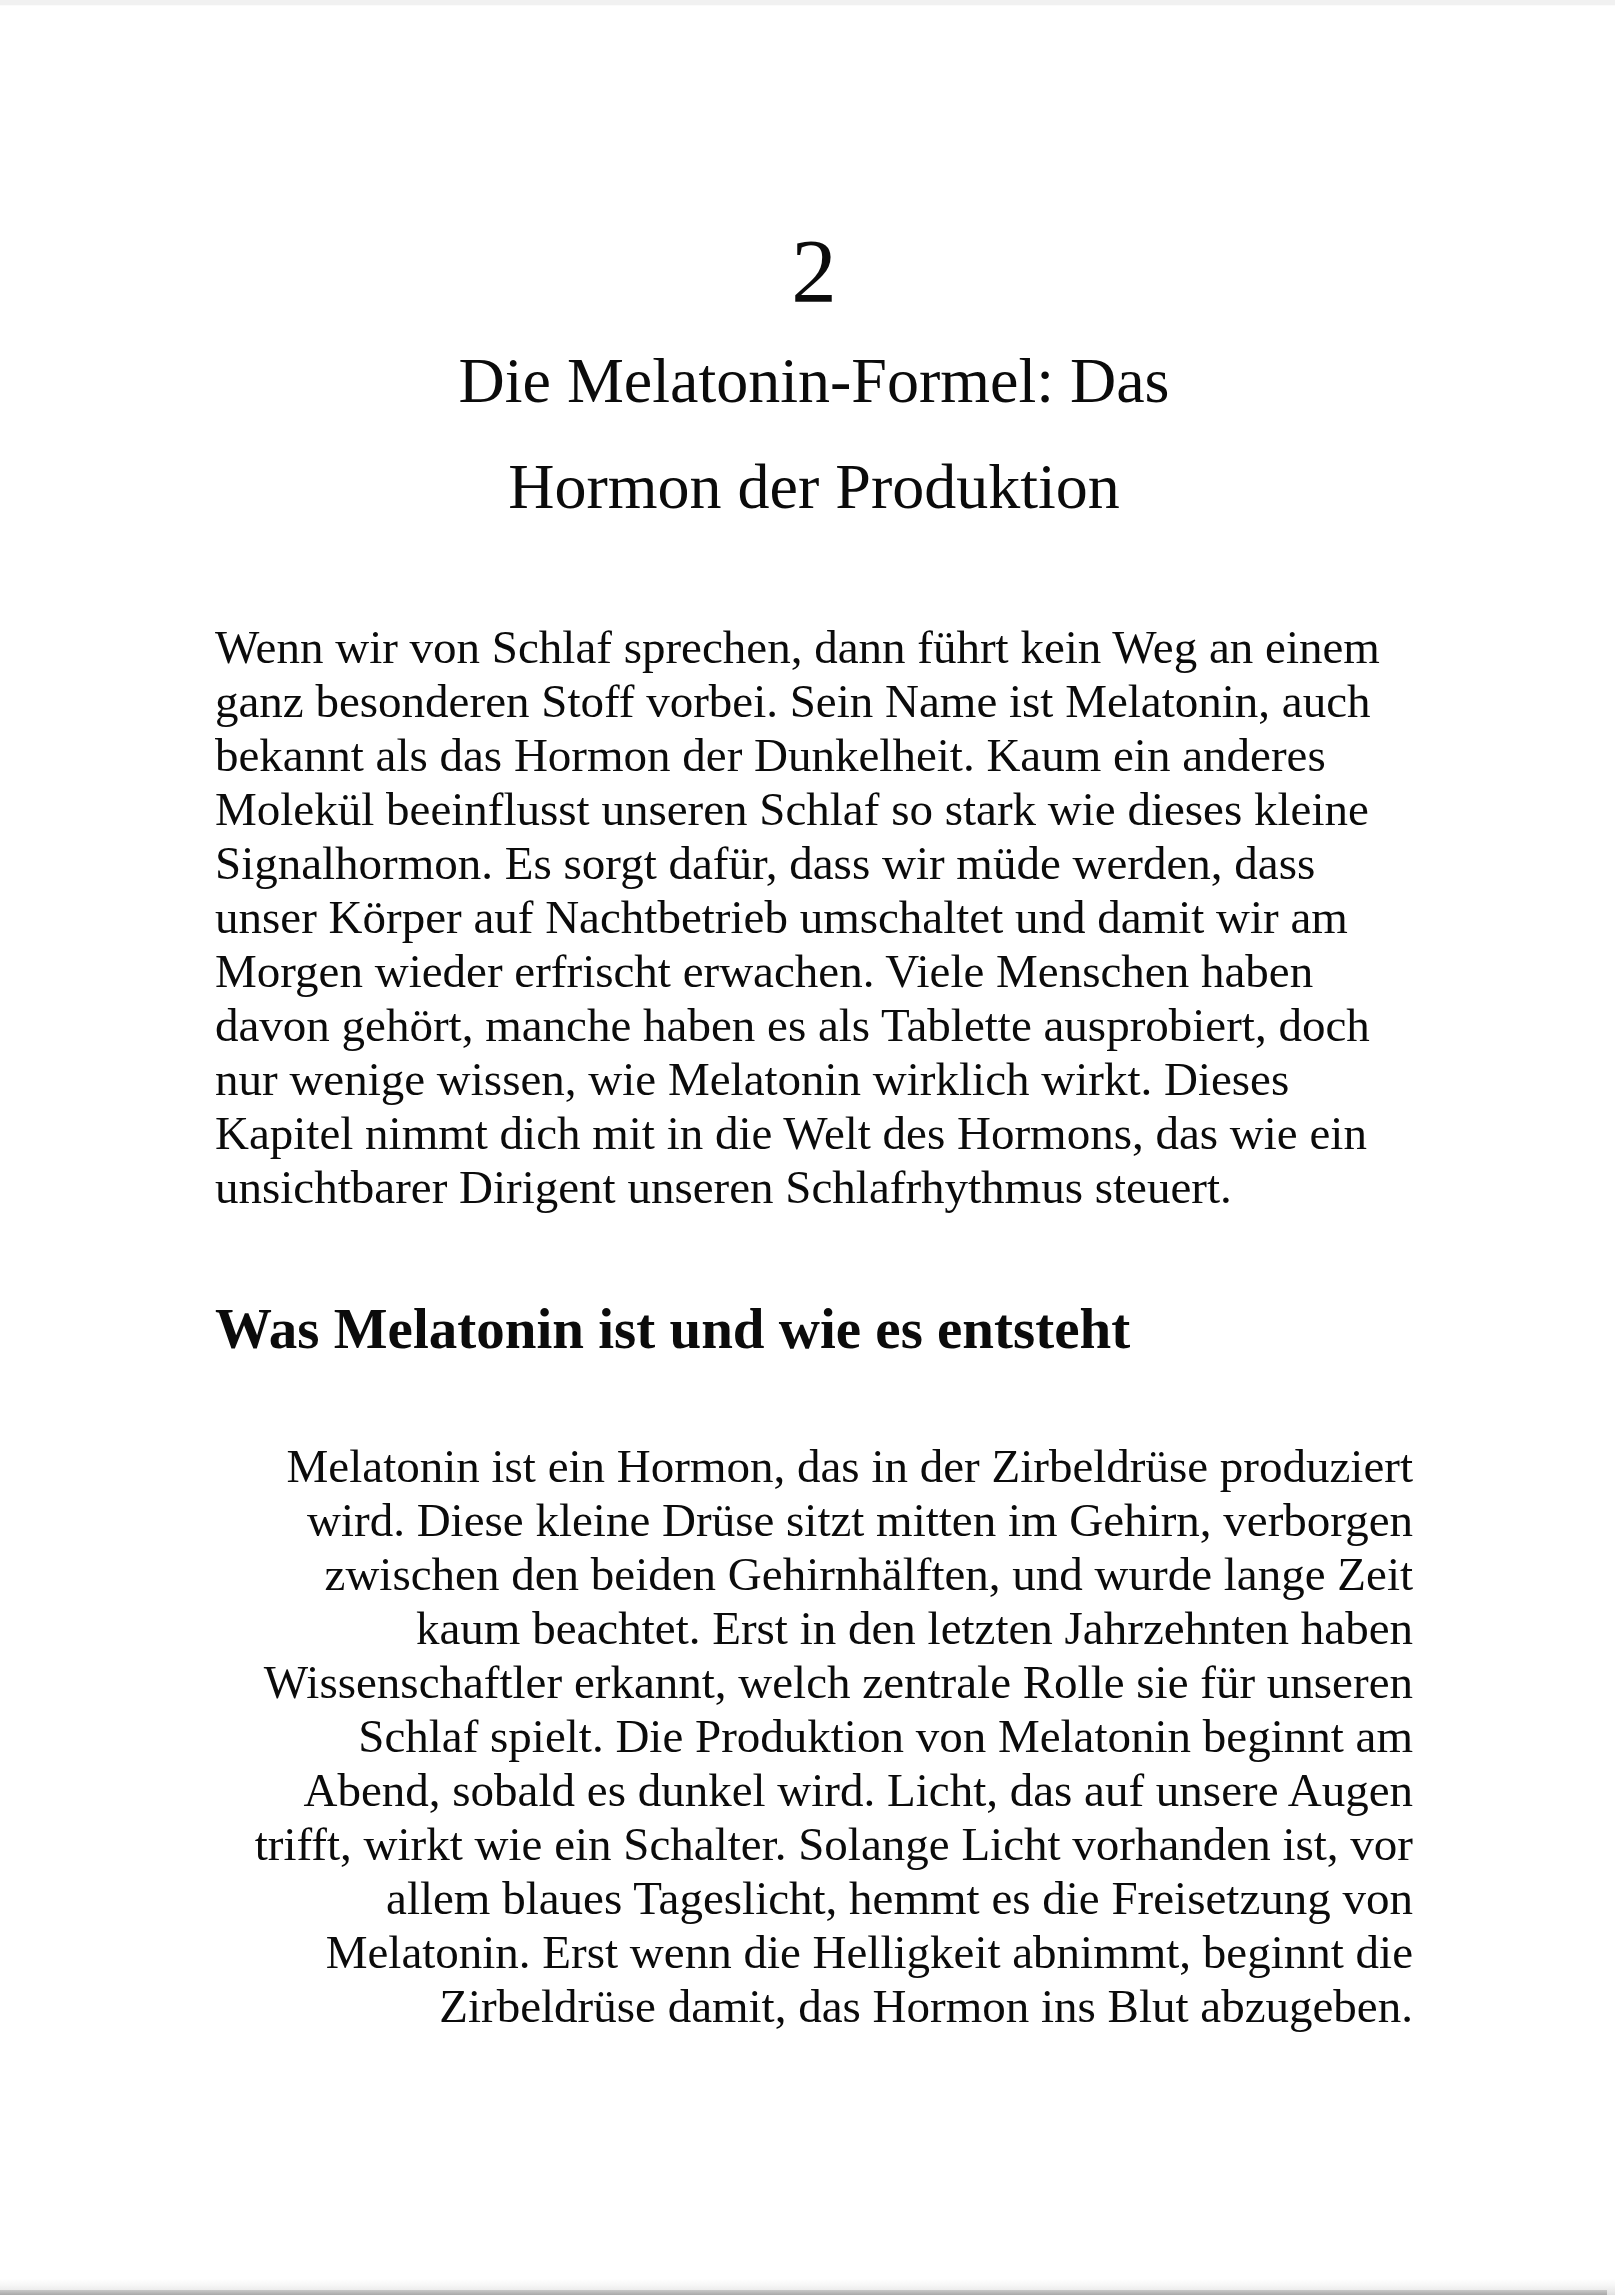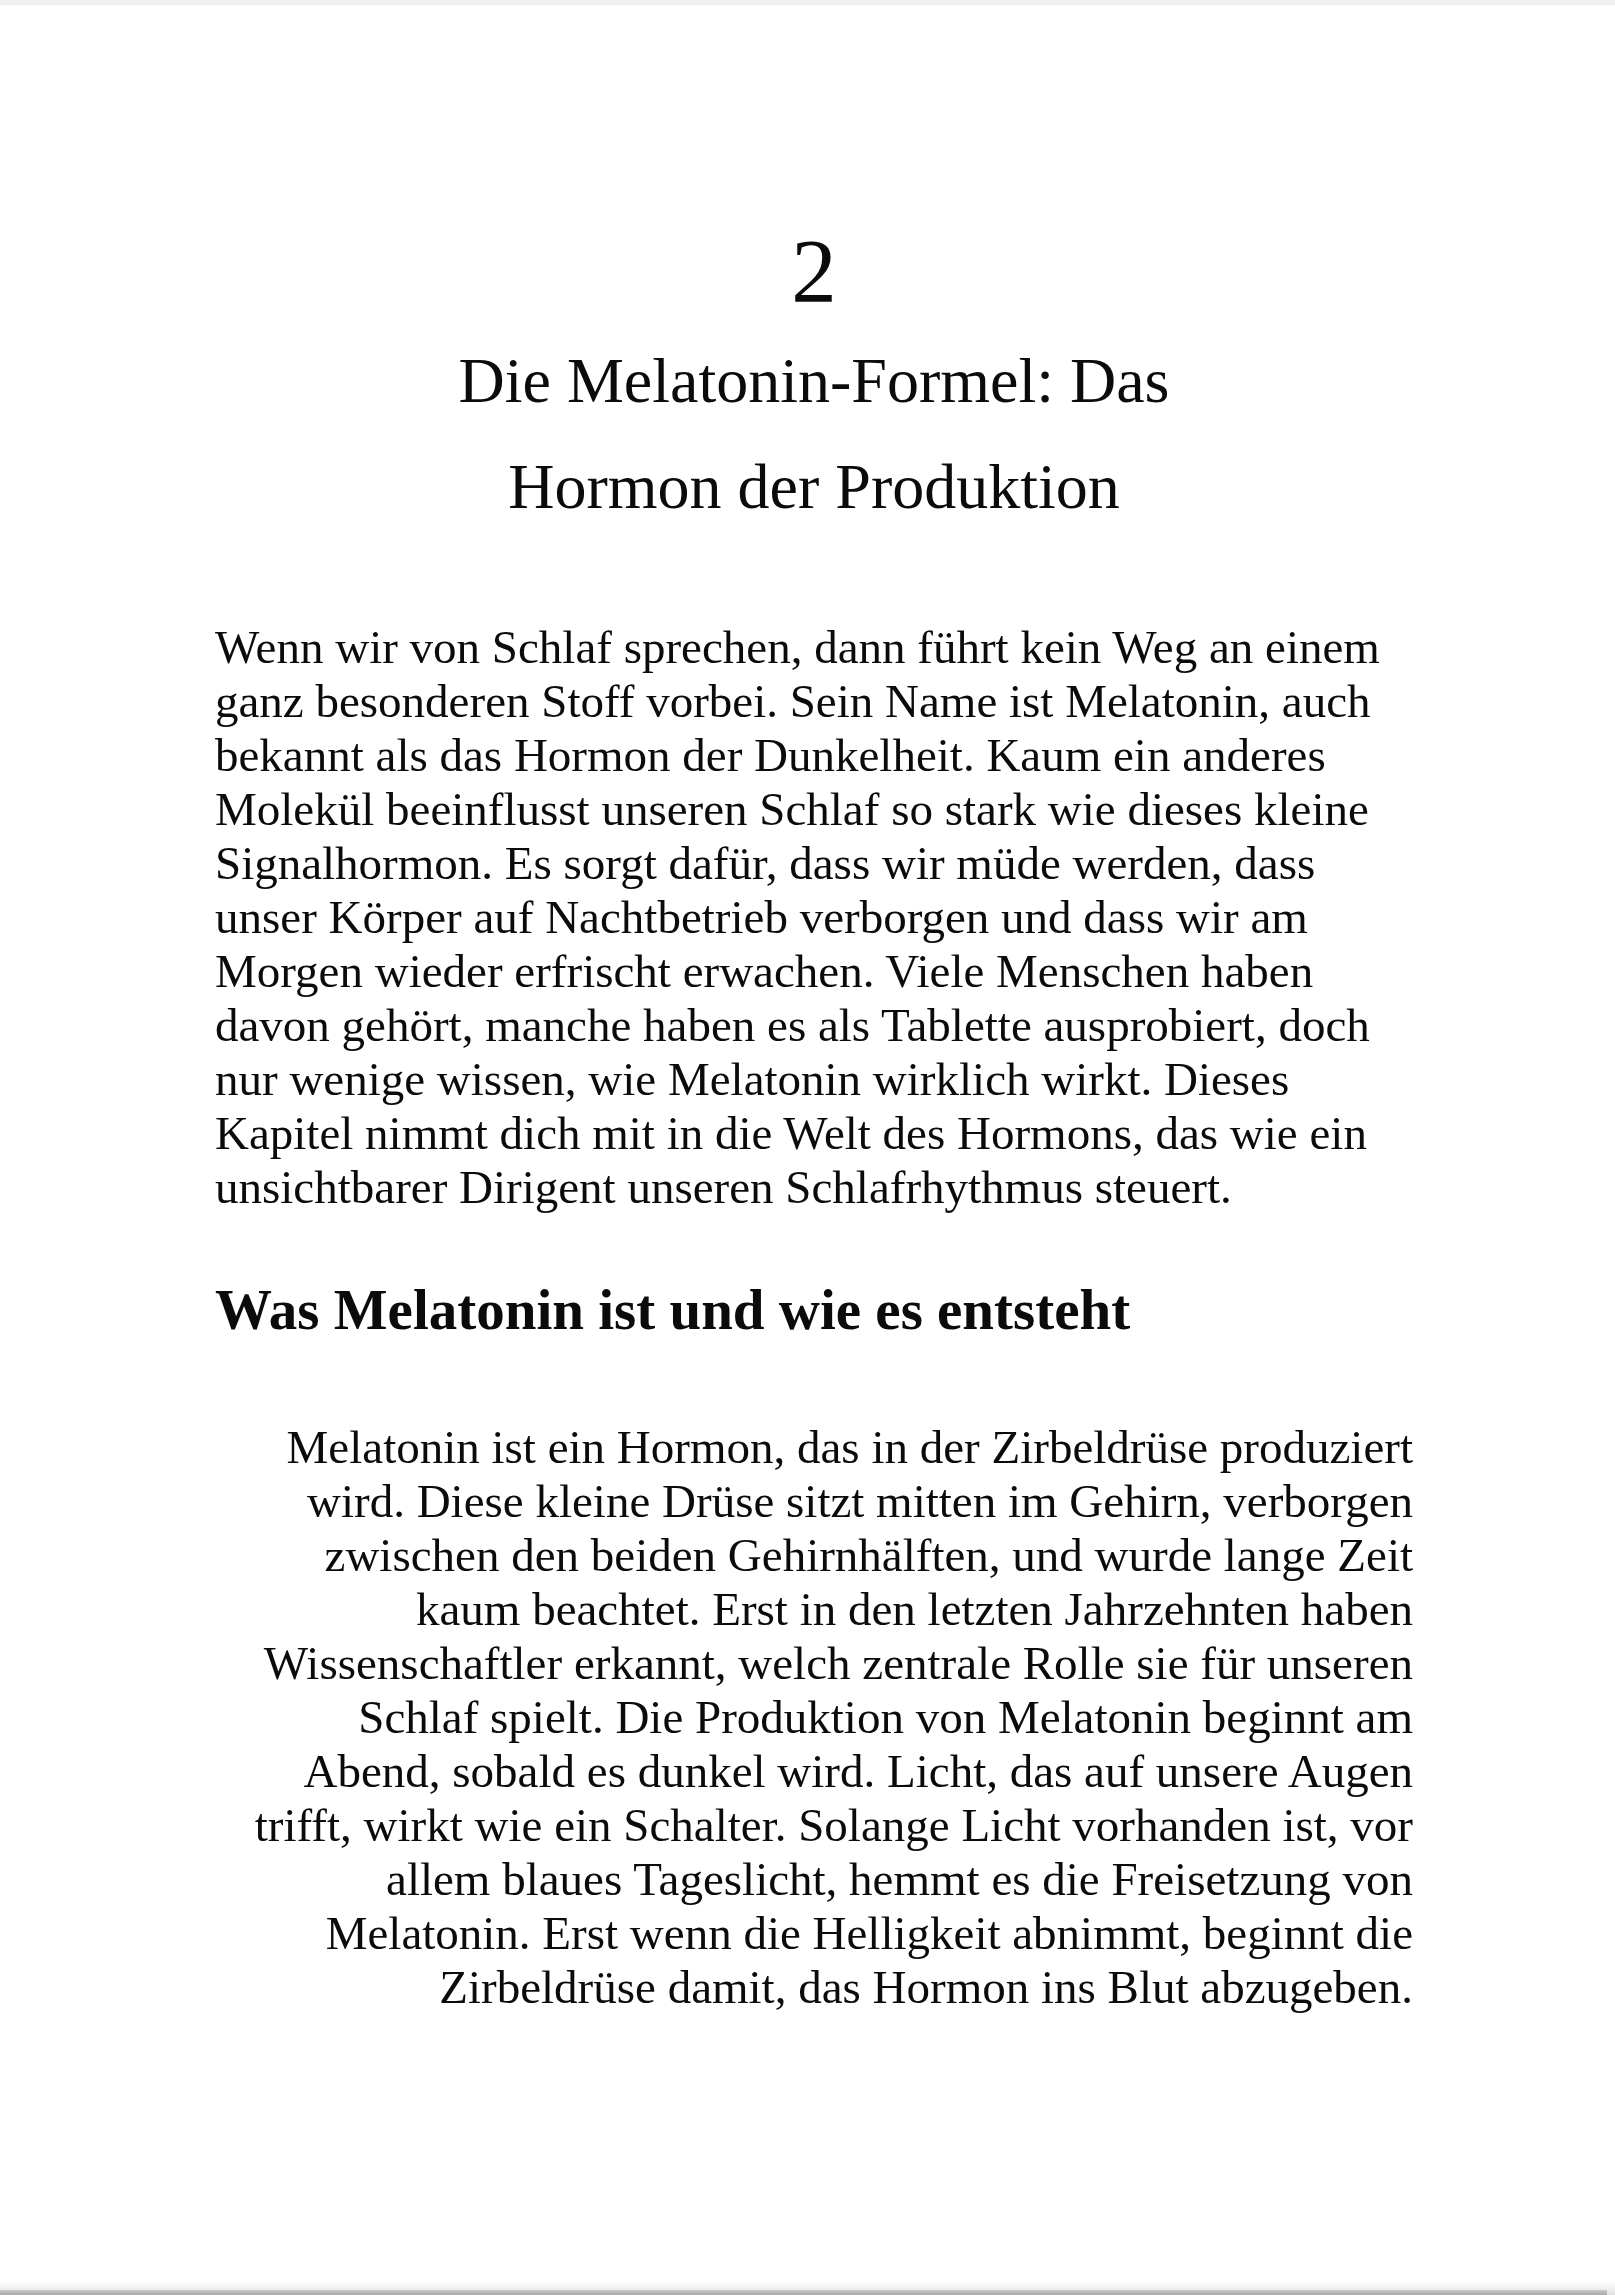--- a/index.html
+++ b/index.html
@@ -49,21 +49,21 @@
   .body-paragraph .line {
     white-space: nowrap;
   }
   .body-paragraph {
     margin-top: 80px;
     font-size: 47px;
     line-height: 54px;
     text-align: left;
   }
   .section-heading {
-    margin-top: 62px;
+    margin-top: 81px;
     font-size: 57px;
     line-height: 67px;
     font-weight: 700;
     text-align: left;
   }
   .body-paragraph.second {
     margin-top: 77px;
     text-align: right;
   }
   .bottom-edge {
@@ -96,21 +96,21 @@
         <div class="line">Die Melatonin-Formel: Das</div>
         <div class="line">Hormon der Produktion</div>
       </div>
 
     <div class="body-paragraph">
         <div class="line">Wenn wir von Schlaf sprechen, dann führt kein Weg an einem</div>
         <div class="line">ganz besonderen Stoff vorbei. Sein Name ist Melatonin, auch</div>
         <div class="line">bekannt als das Hormon der Dunkelheit. Kaum ein anderes</div>
         <div class="line">Molekül beeinflusst unseren Schlaf so stark wie dieses kleine</div>
         <div class="line">Signalhormon. Es sorgt dafür, dass wir müde werden, dass</div>
-        <div class="line">unser Körper auf Nachtbetrieb verborgen und dass wir am</div>
+        <div class="line">unser Körper auf Nachtbetrieb umschaltet und damit wir am</div>
         <div class="line">Morgen wieder erfrischt erwachen. Viele Menschen haben</div>
         <div class="line">davon gehört, manche haben es als Tablette ausprobiert, doch</div>
         <div class="line">nur wenige wissen, wie Melatonin wirklich wirkt. Dieses</div>
         <div class="line">Kapitel nimmt dich mit in die Welt des Hormons, das wie ein</div>
         <div class="line">unsichtbarer Dirigent unseren Schlafrhythmus steuert.</div>
       </div>
 
     <div class="section-heading">Was Melatonin ist und wie es entsteht</div>
 
     <div class="body-paragraph second">

